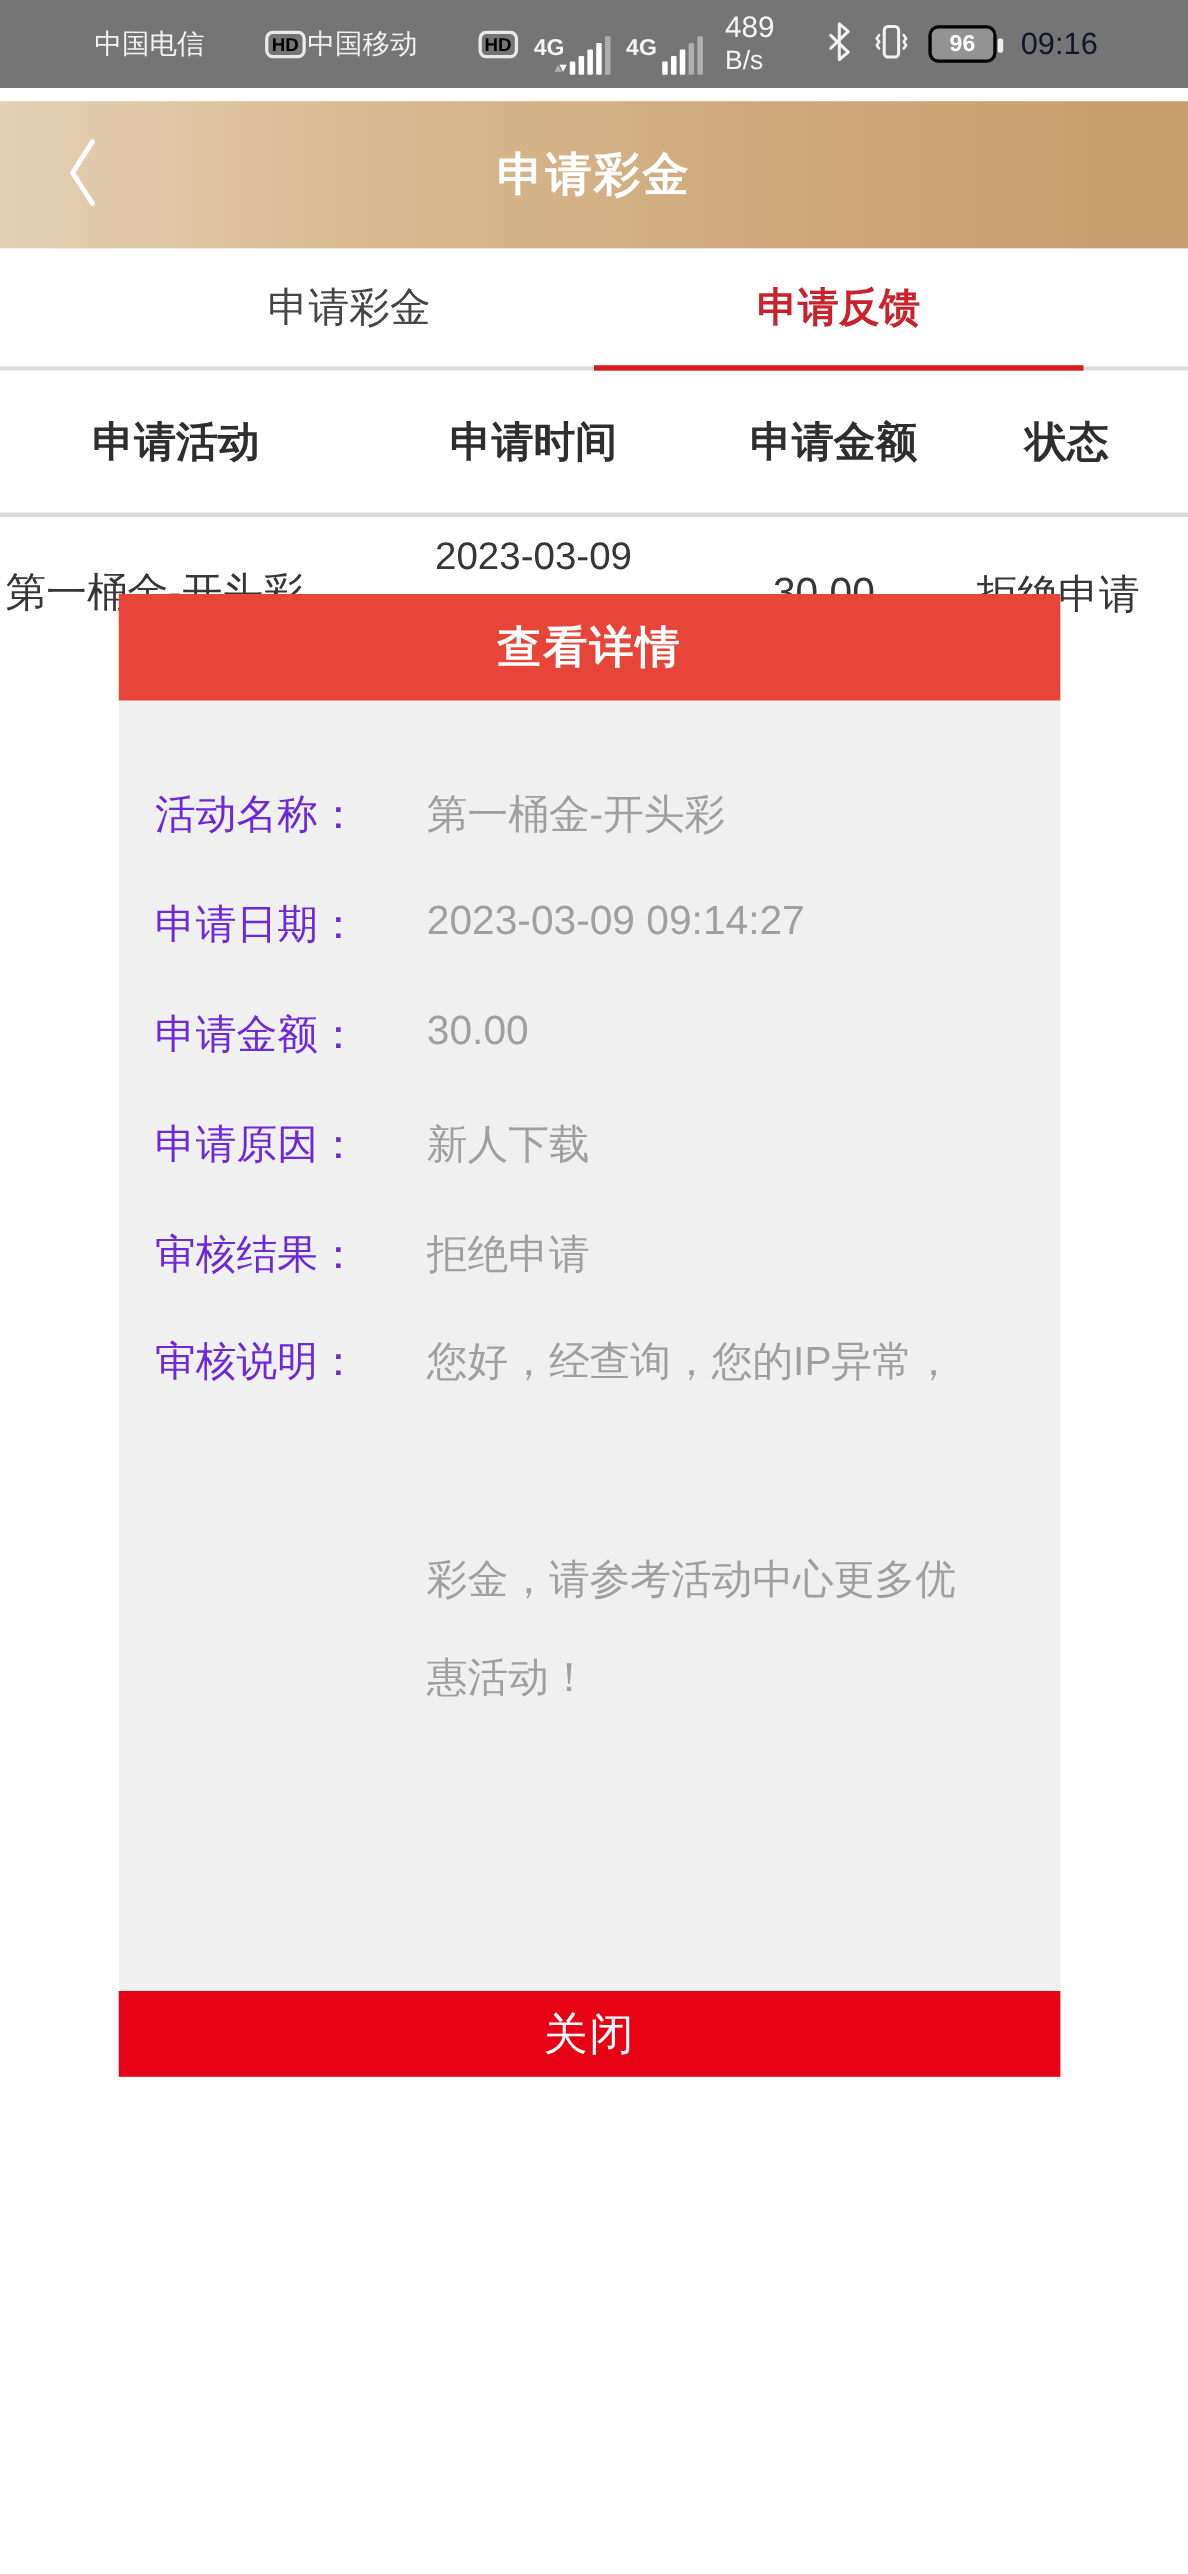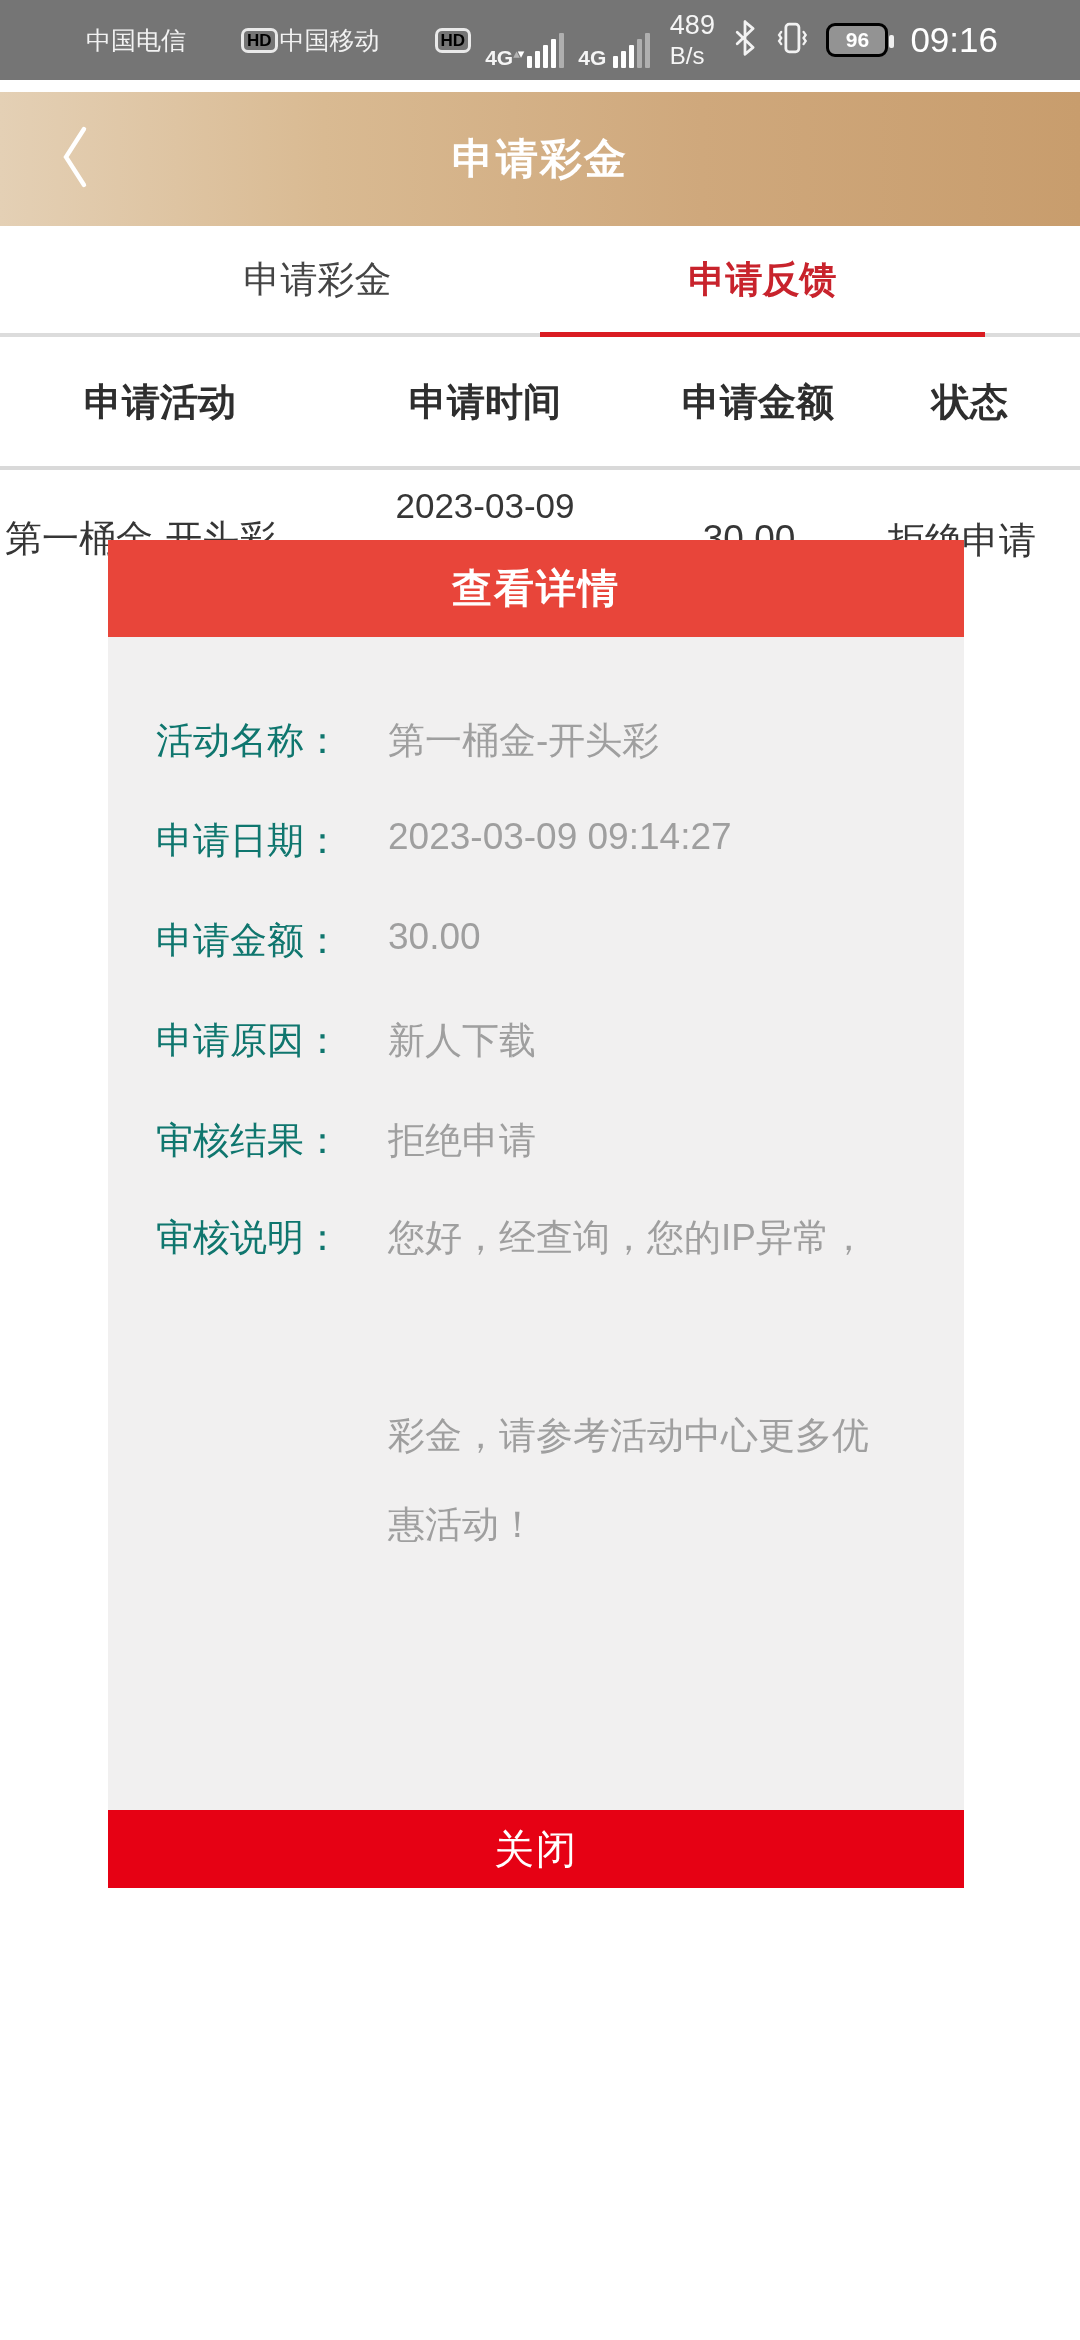--- a/index.html
+++ b/index.html
@@ -10,39 +10,39 @@
   
   .status-bar { position:absolute; top:0; left:0; width:1080px; height:80px;
     background:#757575; color:#fff; display:flex; justify-content:space-between;
     align-items:center; padding:0 82px 0 86px; }
   .sb-left { display:flex; align-items:center; gap:14px; }
   .carriers { display:flex; flex-direction:row; justify-content:center; gap:2px; }
   .carrier-row { display:flex; align-items:center; gap:7px; font-size:25px; line-height:30px; color:#f2f2f2; }
   .hd-badge { font-size:17px; font-weight:bold; border:3px solid #e9e9e9; border-radius:7px;
     padding:0 3px; line-height:19px; color:#000000;margin-left:48px; }
   .signal { display:flex; align-items:flex-end; gap:3px; height:56px; }
-  .fourg-col { display:flex; flex-direction:row; align-items:flex-start; line-height:1; margin-right:2px; }
+  .fourg-col { display:flex; flex-direction:column; align-items:flex-end; line-height:1; margin-right:2px; }
   .fourg { font-size:21px; font-weight:bold; color:#f5f5f5; }
   .updown { font-size:13px; letter-spacing:-2px; height:14px; }
   .updown .up { color:rgba(255,255,255,.45); font-style:normal; }
   .updown .dn { color:#ffffff; font-style:normal; }
   .bars { display:flex; align-items:flex-end; gap:3px; height:36px; }
   .bar { width:5px; background:#ffffff; border-radius:1px; display:inline-block; }
   .bar.b1{height:12px;} .bar.b2{height:17px;} .bar.b3{height:23px;} .bar.b4{height:29px;} .bar.b5{height:35px;}
   .bar.dim { background:rgba(255,255,255,.42); }
   .speed { display:flex; flex-direction:column; justify-content:center; color:#f5f5f5; margin-left:6px; }
   .speed .val { font-size:27px; line-height:32px; }
   .speed .unit { font-size:24px; line-height:30px; }
   .sb-right { display:flex; align-items:center; gap:14px; }
   .battery { position:relative; width:62px; height:34px; border:3px solid #000000; border-radius:9px;
     background:rgba(255,255,255,.22); display:flex; align-items:center; justify-content:center;
     font-size:21px; font-weight:bold; color:#fff; margin-right:8px; }
   .battery::after { content:""; position:absolute; right:-9px; top:9px; width:5px; height:13px;
     background:#efefef; border-radius:2px; }
-  .sb-time { font-size:35px; color:#ffffff; }
+  .sb-time { font-size:28px; color:#0f172a; }
 
   
   .app-bar { position:absolute; top:92px; left:0; width:1080px; height:134px;
     background:linear-gradient(90deg,#e4d0b5 0%,#d9ba92 30%,#cfa87c 65%,#c89d6d 100%);
     display:flex; align-items:center; justify-content:center; }
   .back-btn { position:absolute; left:44px; top:0; height:134px; width:60px;
     display:flex; align-items:center; justify-content:center; cursor:pointer; }
   .app-title { color:#ffffff; font-size:42px; font-weight:bold; letter-spacing:2px; }
 
   
@@ -68,21 +68,21 @@
   .td-amount   { left:749px; top:44px; font-size:37px; transform:translateX(-50%); }
   .td-status   { left:888px; top:42px; font-size:37px; }
 
   
   .modal { position:absolute; left:108px; top:540px; width:856px; height:1348px; z-index:10; }
   .modal-header { position:absolute; top:0; left:0; width:100%; height:97px; background:#e8453a;
     display:flex; align-items:center; justify-content:center;
     color:#ffffff; font-size:40px; font-weight:bold; letter-spacing:2px; }
   .modal-body { position:absolute; top:97px; left:0; width:100%; height:1173px; background:#f1f0f0; }
   .field { position:absolute; left:0; width:100%; }
-  .field .flabel { position:absolute; left:48px; top:0; font-size:37px; color:#0f766e; white-space:nowrap; }
+  .field .flabel { position:absolute; left:33px; top:0; font-size:37px; color:#6d28d9; white-space:nowrap; }
   .field .fvalue { position:absolute; left:280px; top:0; font-size:37px; color:#9f9f9f; white-space:nowrap; }
   .f1{top:79px;} .f2{top:179px;} .f3{top:279px;} .f4{top:379px;} .f5{top:479px;} .f6{top:576px;}
   .note-line { position:absolute; left:280px; font-size:37px; color:#9f9f9f; white-space:nowrap; }
   .nl1{top:576px;} .nl2{top:675px;} .nl3{top:774px;} .nl4{top:863px;}
   .modal-close { position:absolute; bottom:0; left:0; width:100%; height:78px; background:#e60114;
     display:flex; align-items:center; justify-content:center;
     color:#ffffff; font-size:40px; letter-spacing:2px; cursor:pointer; }
 </style>
 </head>
 <body>

